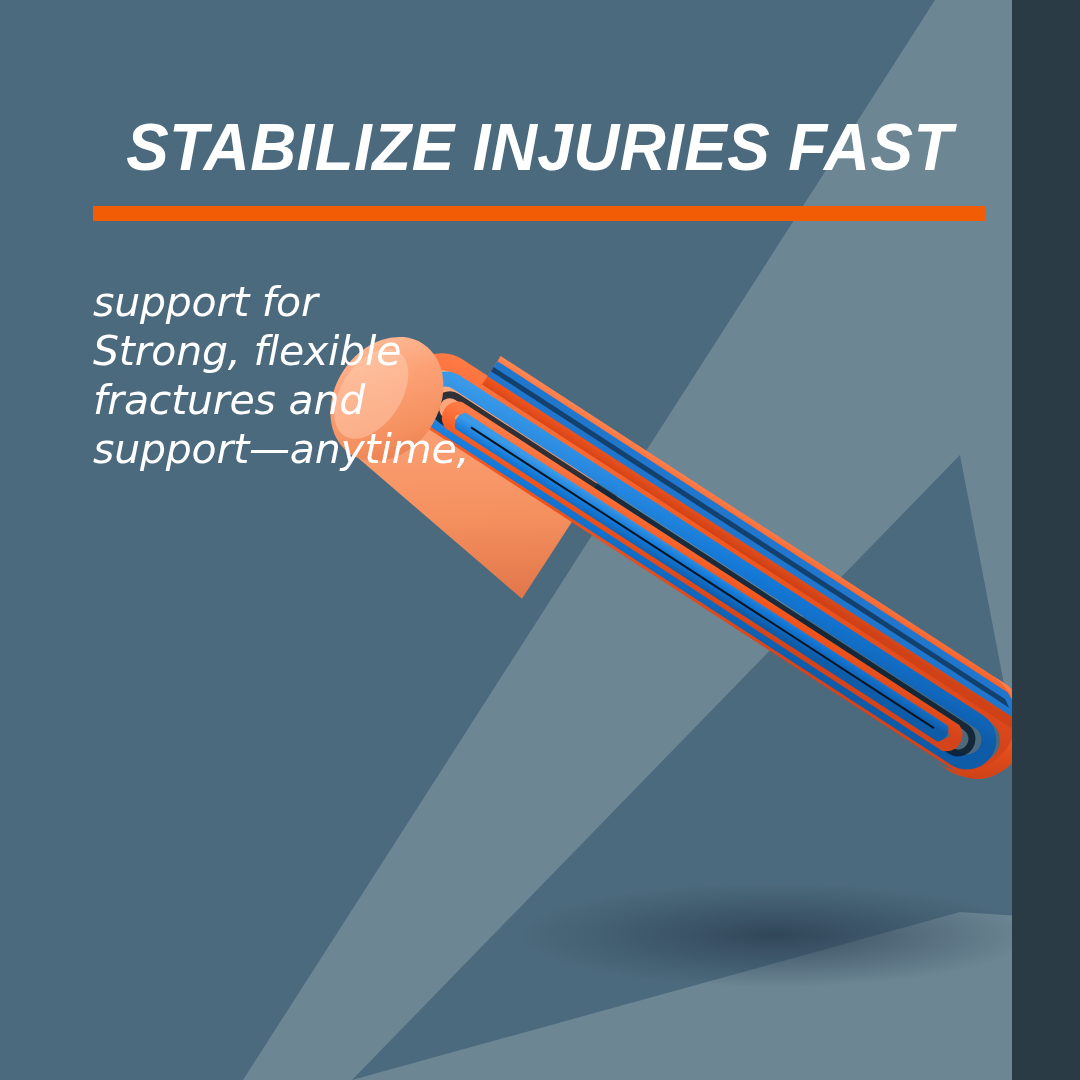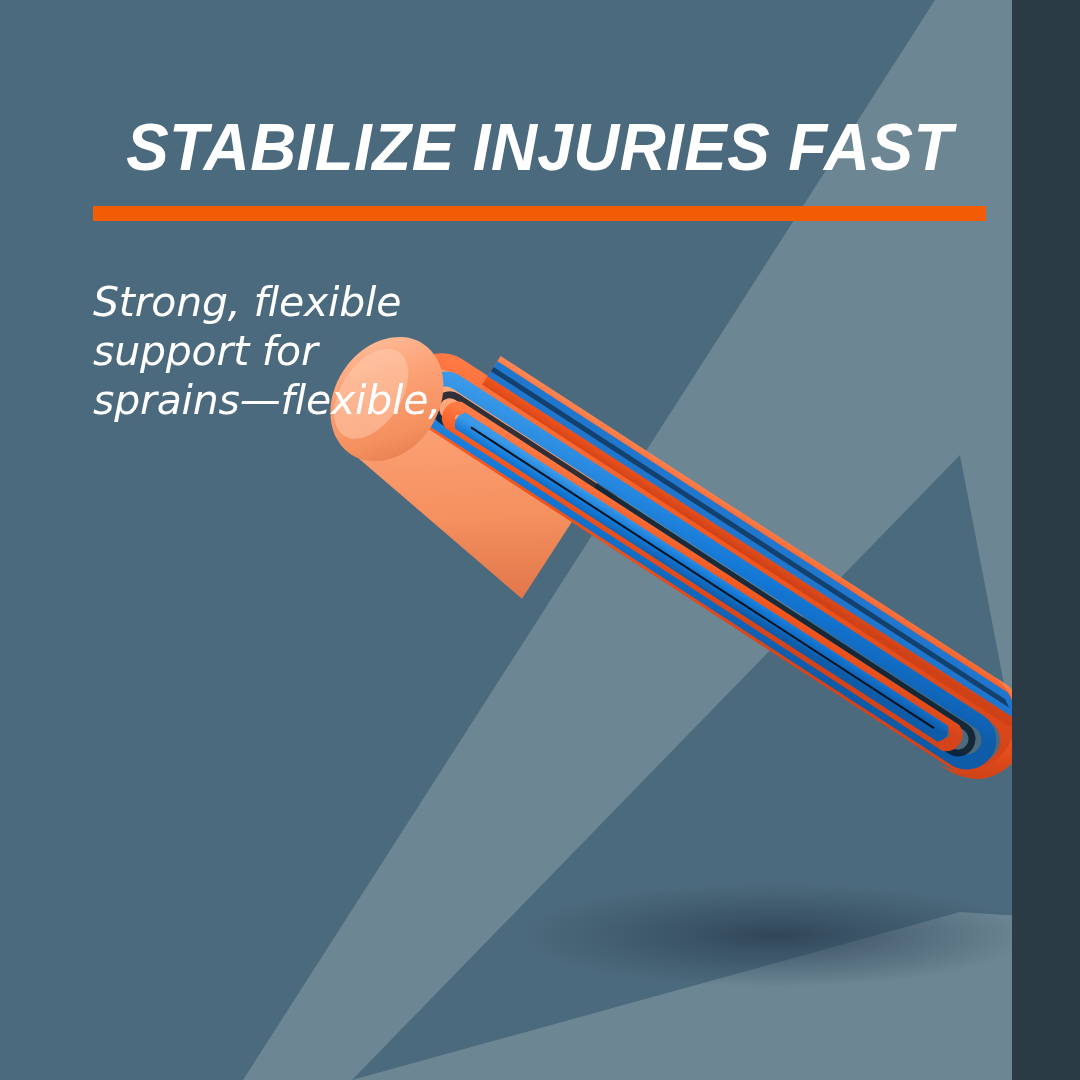--- a/index.html
+++ b/index.html
@@ -162,18 +162,19 @@
         <ellipse cx="-388" cy="6" rx="30" ry="50" fill="#ffd3b8" opacity="0.45"></ellipse>
       </g>
     </svg>
   </div>
 
   <div class="headline">STABILIZE INJURIES FAST</div>
 
   <div class="accent-rule"></div>
 
   <div class="body-copy">
+    <div>support for</div>
     <div>Strong, flexible</div>
-    <div>support for</div>
-    <div>sprains—flexible,</div>
+    <div>fractures and</div>
+    <div>support—anytime,</div>
   </div>
 
 </div>
 
 </body></html>

